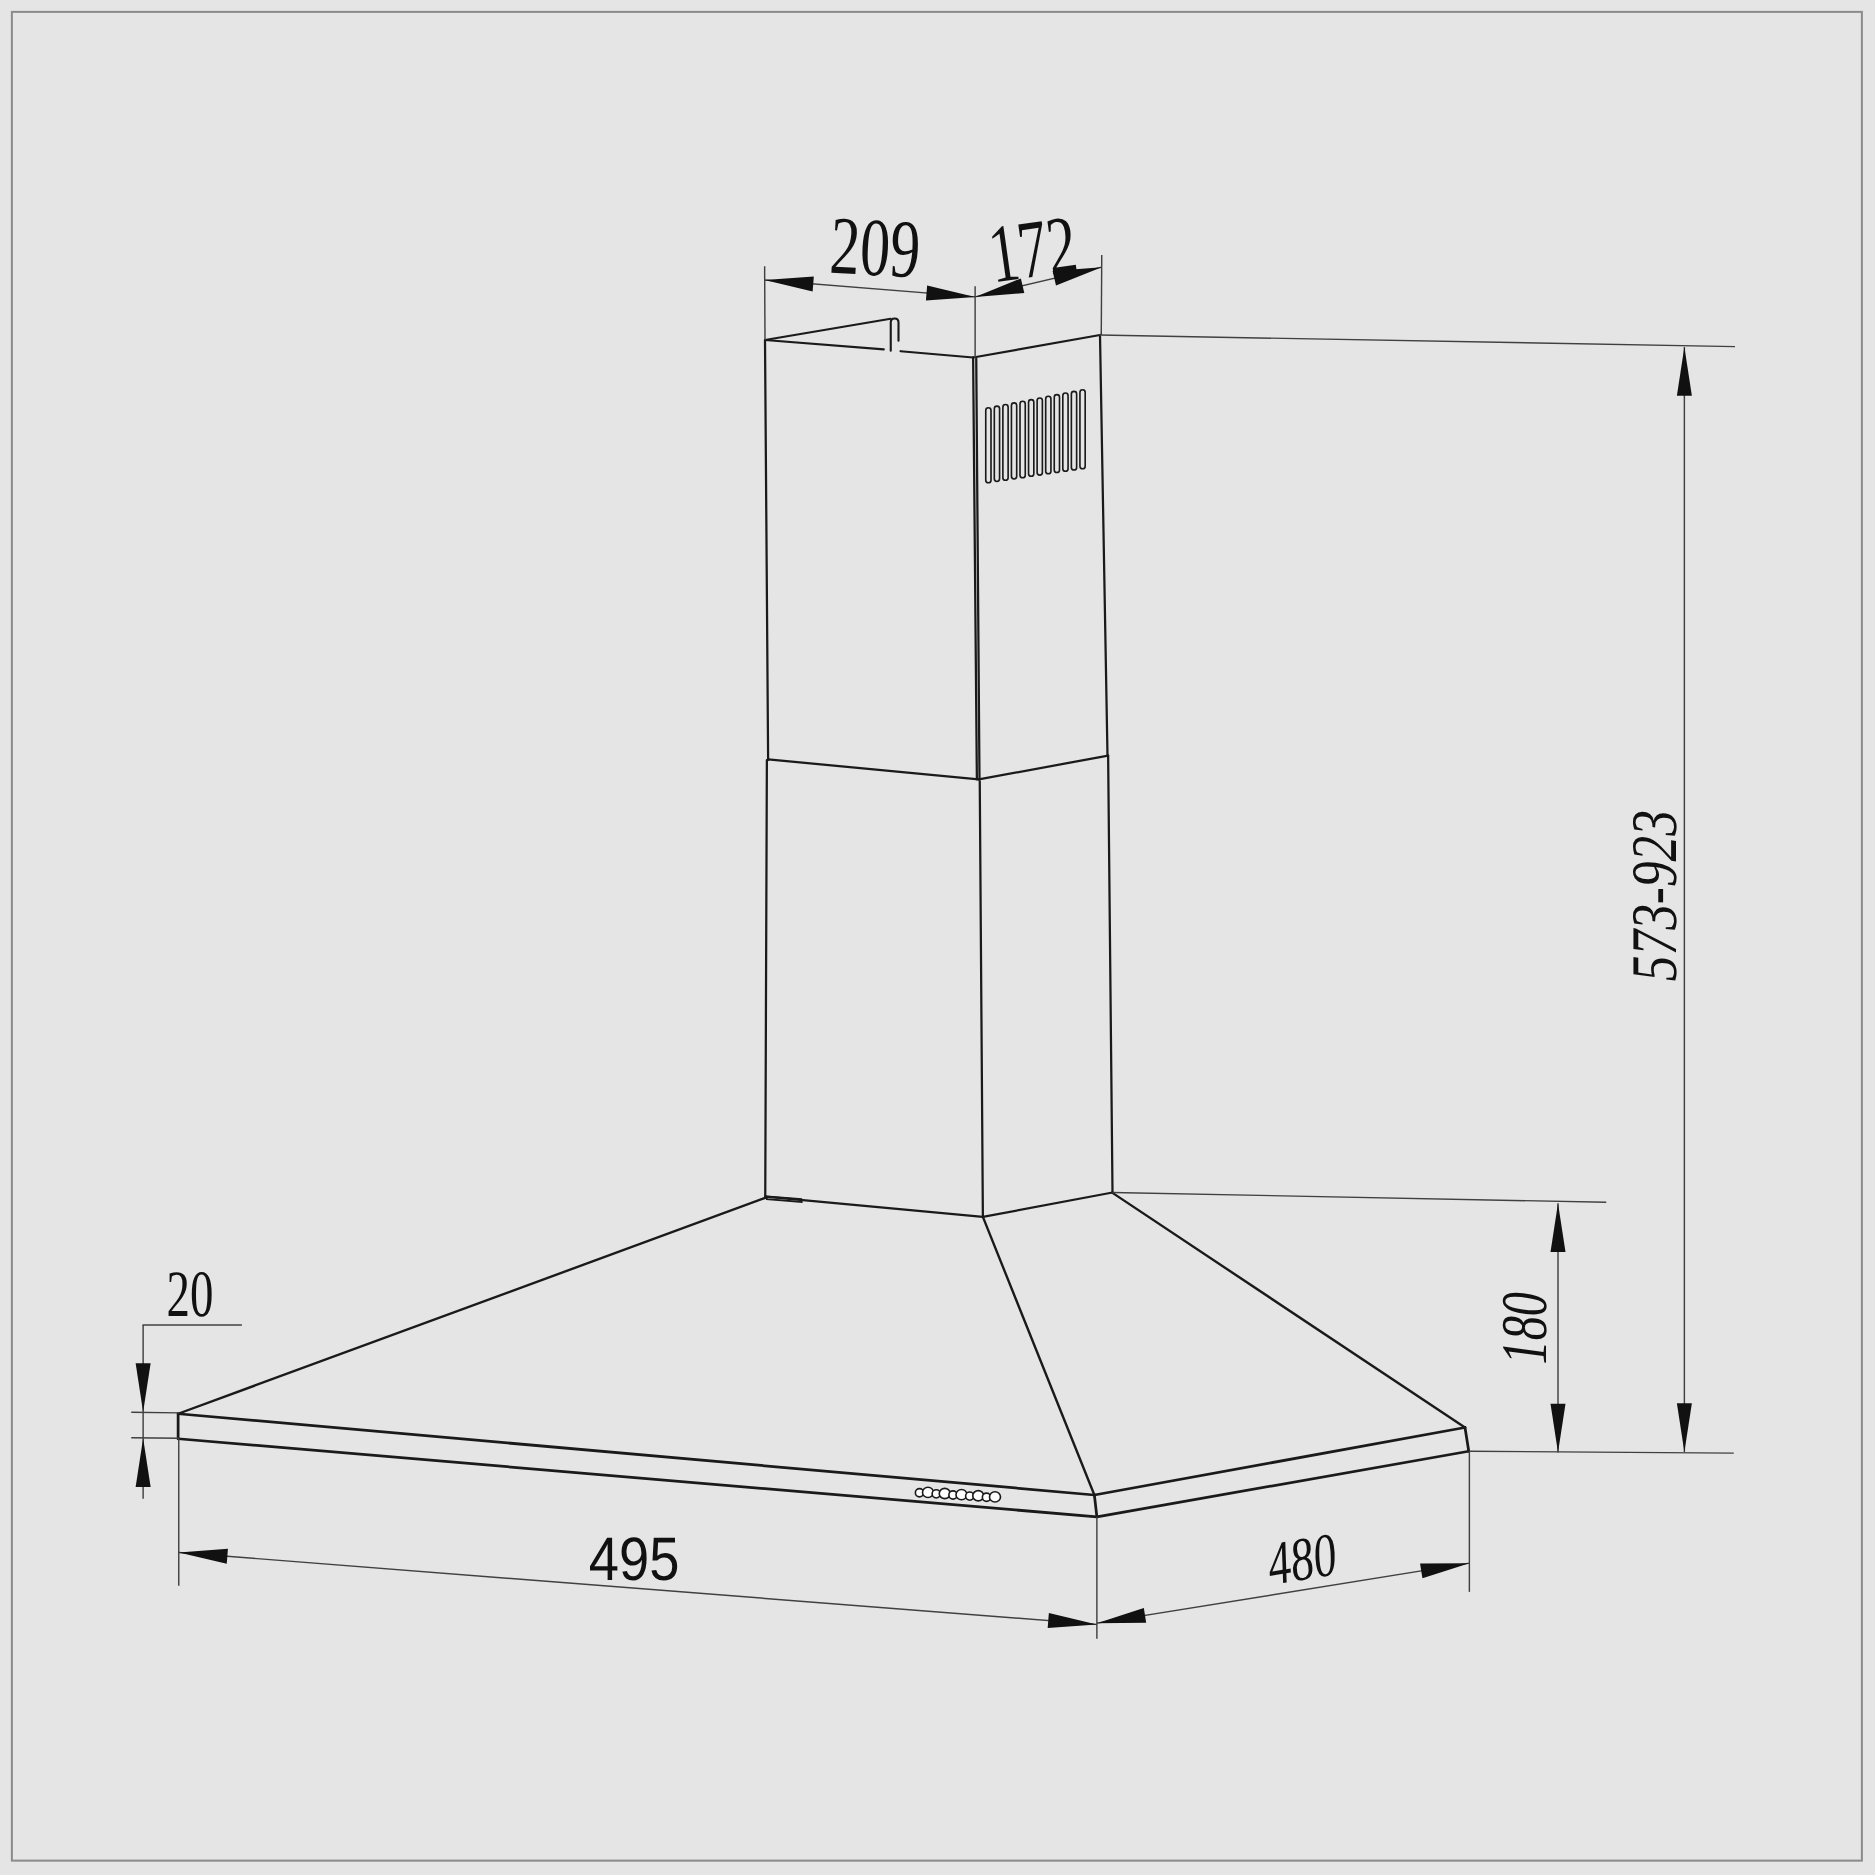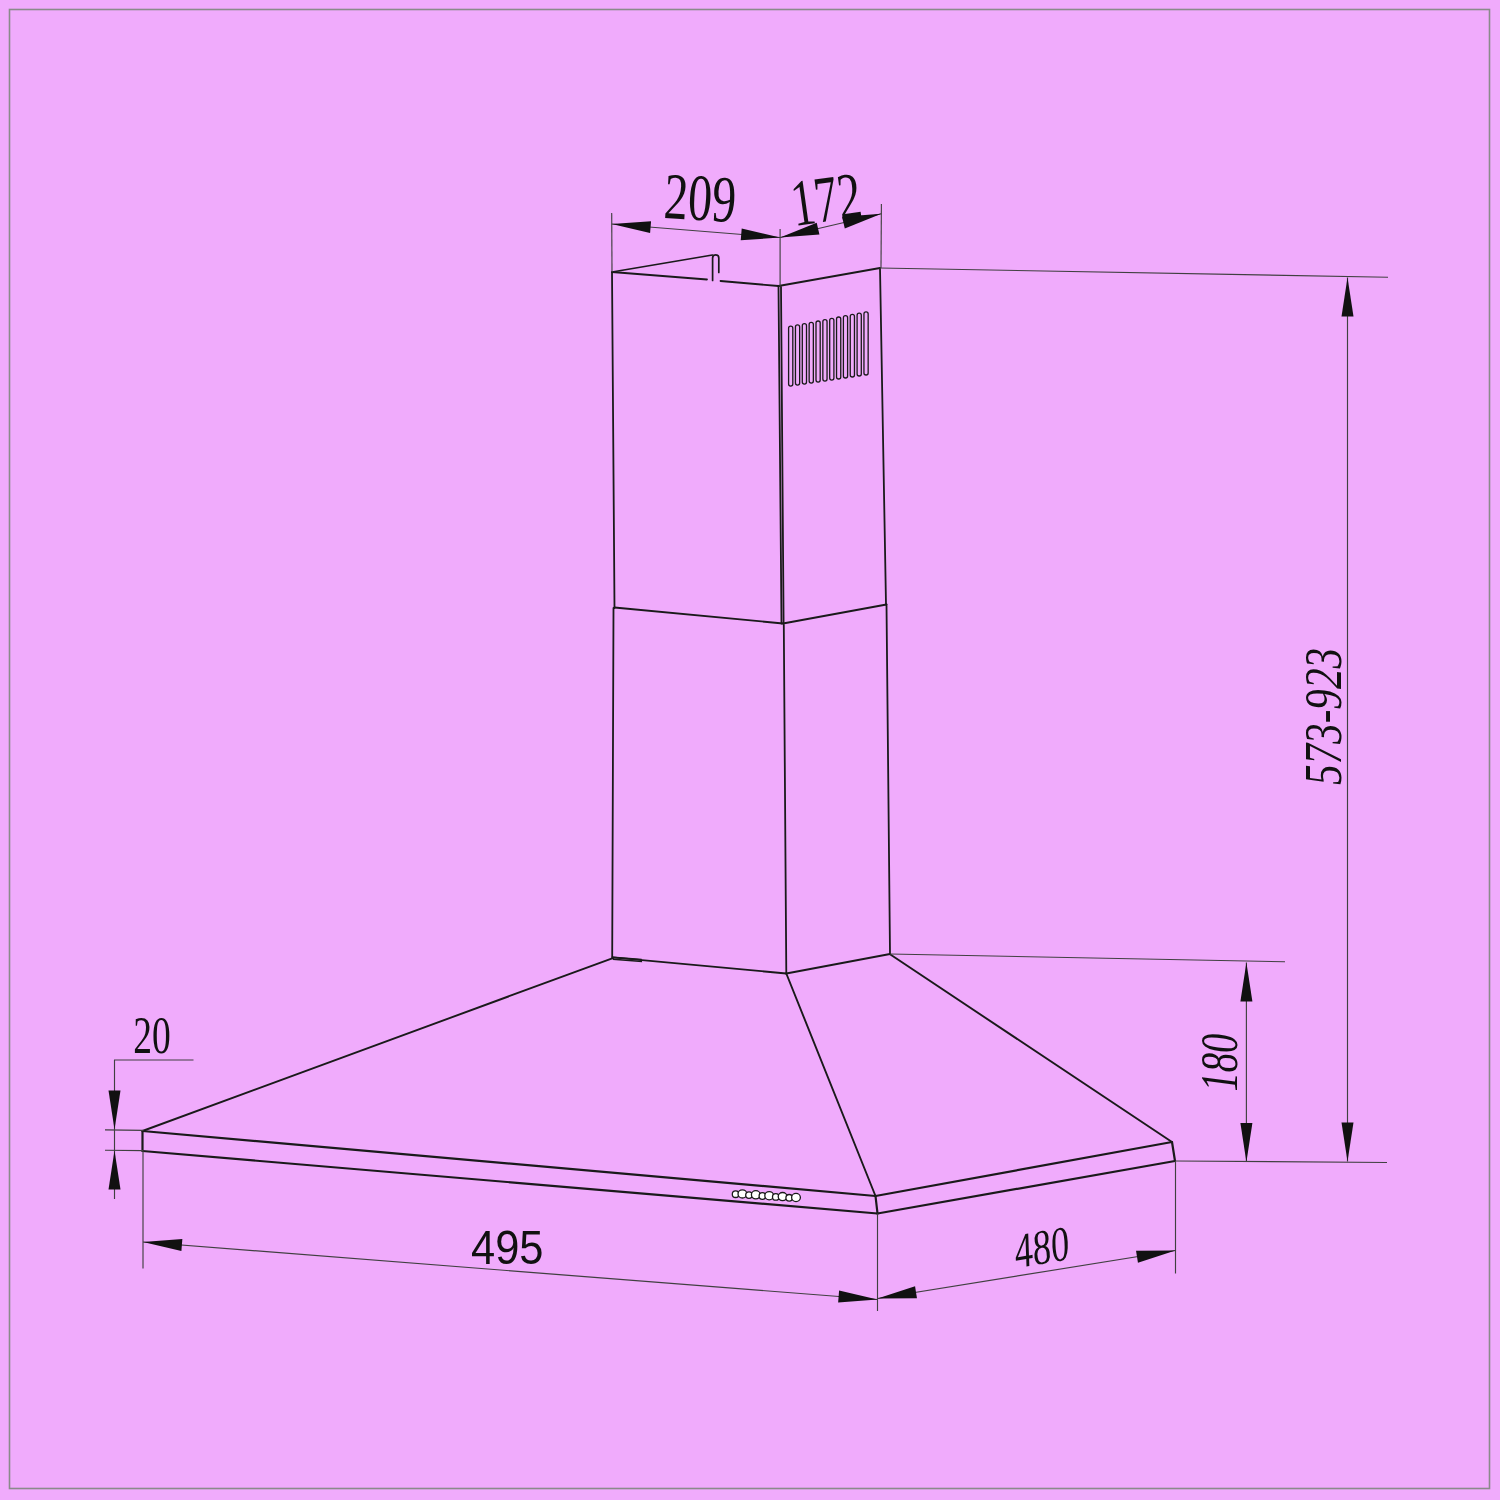--- a/index.html
+++ b/index.html
@@ -1,16 +1,16 @@
 <!DOCTYPE html>
 <html><head>
 <meta charset="utf-8">
 <style>
   html,body{margin:0;padding:0;background:#ffffff;}
-  .page{width:1500px;height:1500px;position:relative;background:#f0abfc;}
+  .page{width:1500px;height:1500px;position:relative;background:#e5e5e5;}
   svg{position:absolute;top:0;left:0;}
   text{font-family:"Liberation Serif", serif;fill:#111;}
   .sans{font-family:"Liberation Sans", sans-serif;}
   .it{font-style:italic;}
 </style>
 </head>
 <body>
 <div class="page">
 <svg width="1500" height="1500" viewBox="0 0 1500 1500">
 

